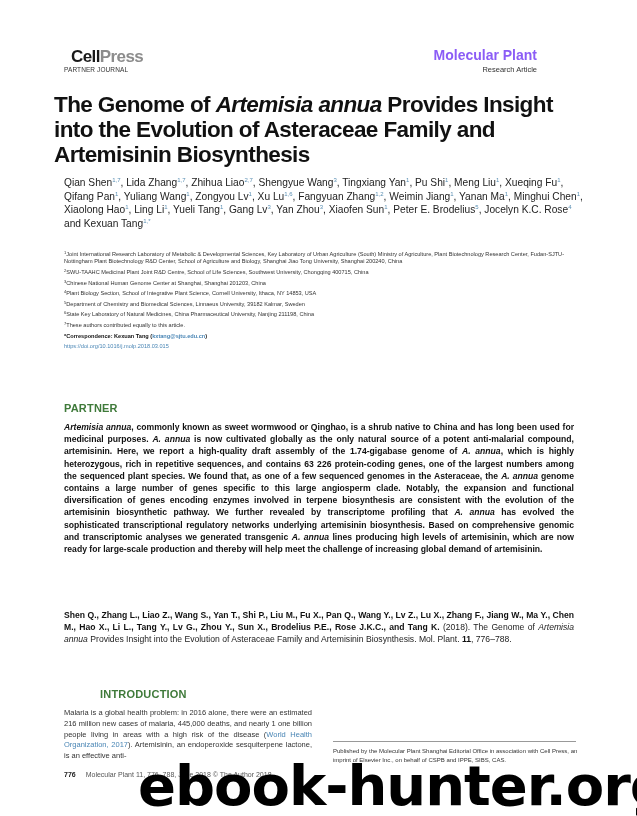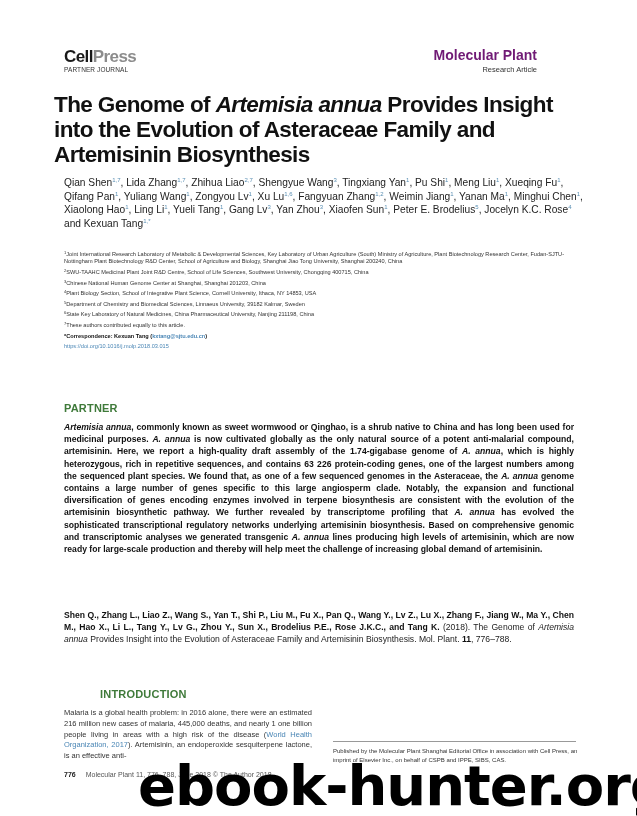--- a/index.html
+++ b/index.html
@@ -4,26 +4,26 @@
 <style>
   html, body { margin: 0; padding: 0; background: #ffffff; }
   body {
     width: 637px; height: 816px; position: relative; overflow: hidden;
     font-family: "Liberation Sans", sans-serif; color: #1a1a1a;
   }
   .page { position: absolute; left: 0; top: 0; width: 637px; height: 816px; }
 
   
   .logo { position: absolute; left: 64px; top: 48px; }
-  .logo-main { font-size: 17px; font-weight: bold; letter-spacing: -0.6px; line-height: 17px; }
+  .logo-main { font-size: 17px; font-weight: bold; letter-spacing: -0.6px; line-height: 17px; margin-left: 7px; }
   .logo-cell { color: #1a1a1a; }
   .logo-press { color: #8c8c8c; }
   .logo-sub { font-size: 6.5px; color: #333; letter-spacing: 0.1px; margin-top: 1px; }
   .journal { position: absolute; right: 100px; top: 48px; text-align: right; }
-  .journal-name { font-size: 14px; font-weight: bold; color: #701a75; line-height: 15px; }
+  .journal-name { font-size: 14px; font-weight: bold; color: #8b5cf6; line-height: 15px; }
   .journal-type { font-size: 7.5px; color: #333; margin-top: 2px; text-align: right; }
 
   
   .title {
     position: absolute; left: 54px; top: 92px; width: 520px;
     font-size: 22.5px; font-weight: bold; line-height: 25px; letter-spacing: -0.6px; color: #111;
   }
   .title i { font-style: italic; }
 
   

